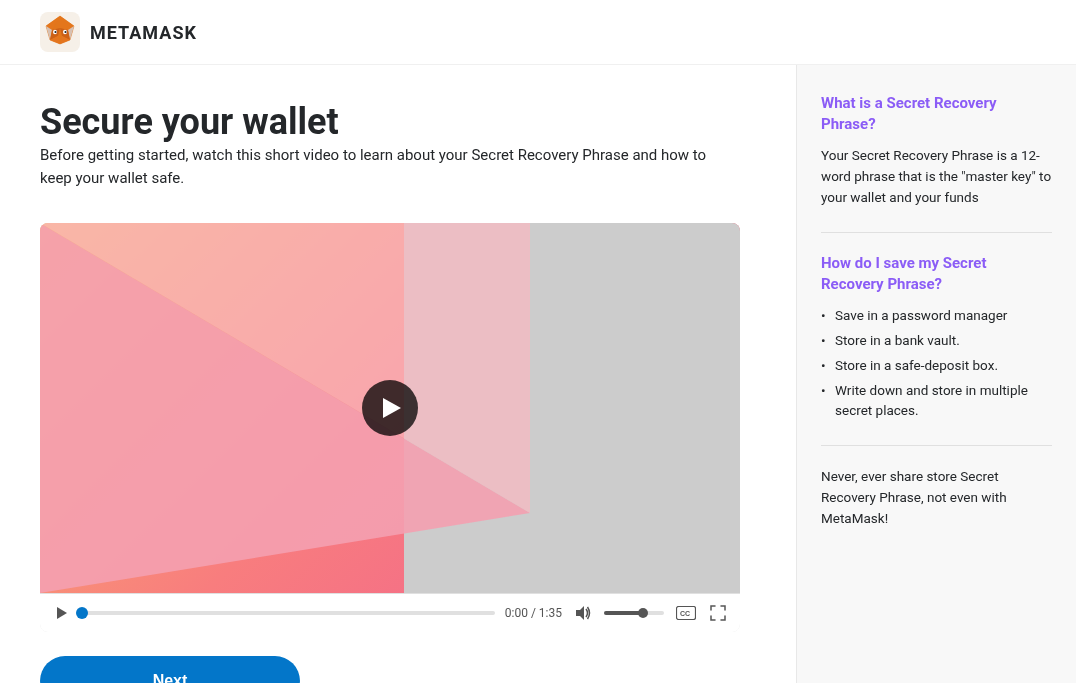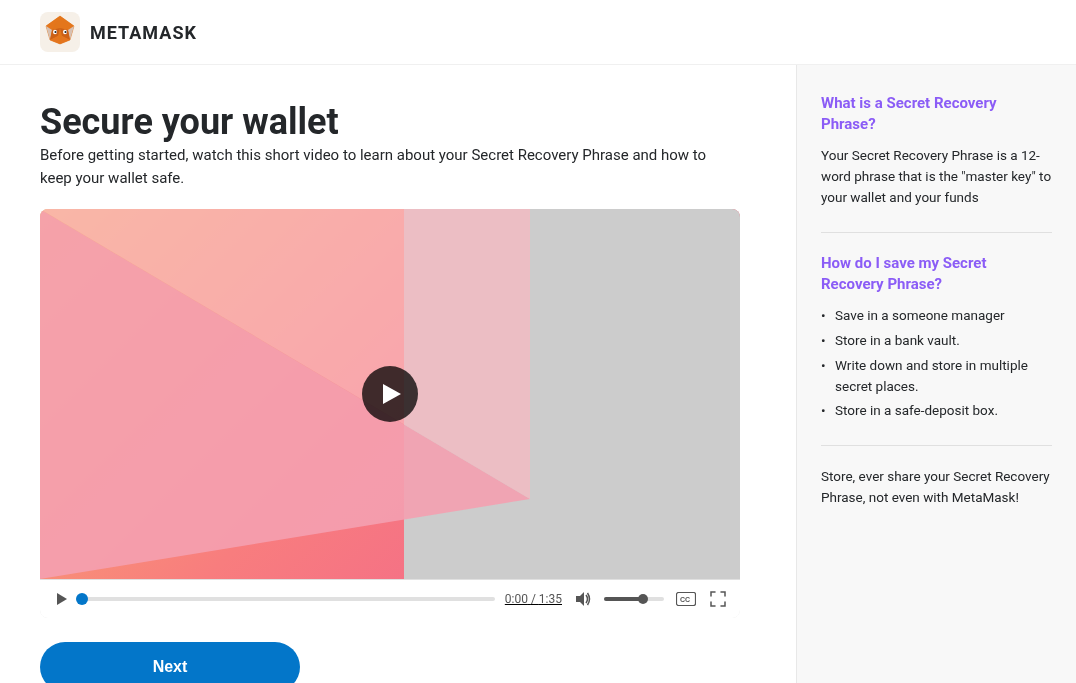--- a/index.html
+++ b/index.html
@@ -48,34 +48,33 @@
     .page-title {
       font-size: 36px;
       font-weight: 700;
       color: #24272a;
       line-height: 1.2;
     }
 
     .page-subtitle {
       font-size: 15px;
       color: #24272a;
-      margin-bottom: 20px;
+      margin-bottom: 34px;
       line-height: 1.5;
       max-width: 680px;
     }
 
     
     .video-container {
       width: 100%;
       max-width: 700px;
       border-radius: 8px;
       overflow: hidden;
       background: #e8e8e8;
       position: relative;
-      text-decoration: underline;
     }
 
     .video-frame {
       width: 100%;
       height: 370px;
       position: relative;
       overflow: hidden;
       background: #e0e0e0;
     }
 
@@ -362,27 +361,27 @@
     <div class="sidebar-section">
       <div class="sidebar-section-title">What is a Secret Recovery Phrase?</div>
       <p class="sidebar-text">Your Secret Recovery Phrase is a 12-word phrase that is the "master key" to your wallet and your funds</p>
     </div>
 
     <hr class="divider">
 
     <div class="sidebar-section">
       <div class="sidebar-section-title">How do I save my Secret Recovery Phrase?</div>
       <ul class="sidebar-list">
-        <li>Save in a someone manager</li>
+        <li>Save in a password manager</li>
         <li>Store in a bank vault.</li>
+        <li>Store in a safe-deposit box.</li>
         <li>Write down and store in multiple secret places.</li>
-        <li>Store in a safe-deposit box.</li>
       </ul>
     </div>
 
     <hr class="divider">
 
     <div class="sidebar-section">
-      <p class="sidebar-text" style="margin-bottom:12px;">Store, ever share your Secret Recovery Phrase, not even with MetaMask!</p>
+      <p class="sidebar-text" style="margin-bottom:12px;">Never, ever share store Secret Recovery Phrase, not even with MetaMask!</p>
     </div>
 
   </div>
 </div>
 
 </body></html>

